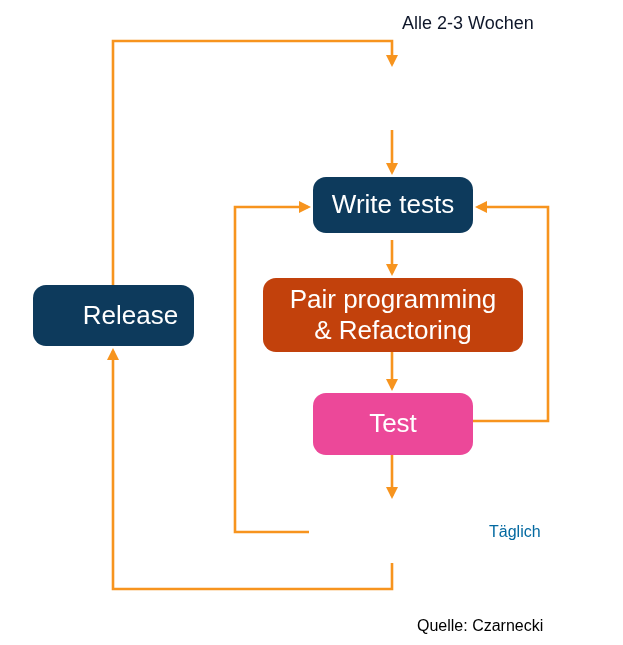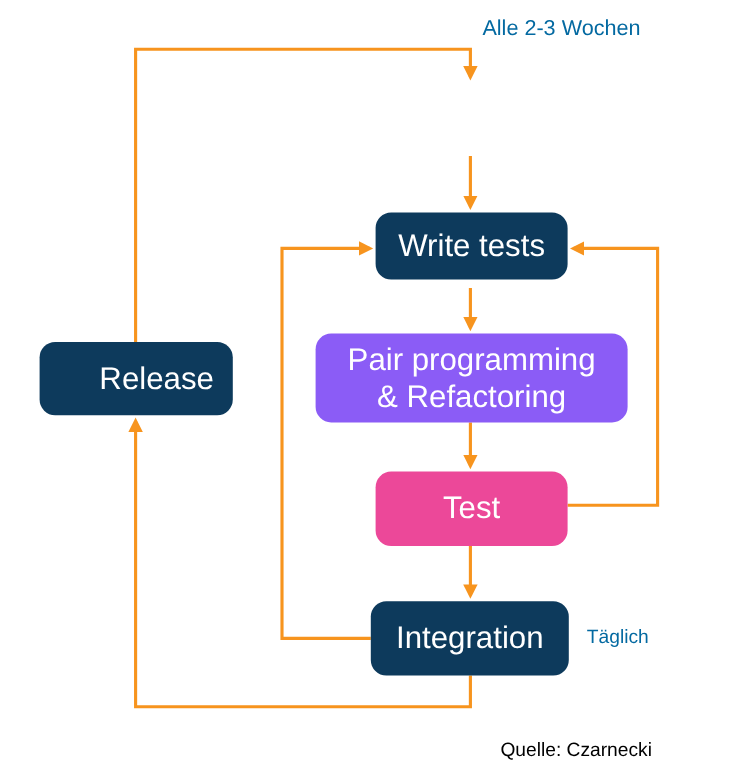--- a/index.html
+++ b/index.html
@@ -57,29 +57,26 @@
       <polyline points="392,352 392,388" fill="none" stroke="#f7941e" stroke-width="2.6" stroke-linejoin="miter" marker-end="url(#ah)"></polyline>
       <polyline points="392,455 392,496" fill="none" stroke="#f7941e" stroke-width="2.6" stroke-linejoin="miter" marker-end="url(#ah)"></polyline>
       <polyline points="113,285 113,41 392,41 392,64" fill="none" stroke="#f7941e" stroke-width="2.6" stroke-linejoin="miter" marker-end="url(#ah)"></polyline>
       <polyline points="392,563 392,589 113,589 113,351" fill="none" stroke="#f7941e" stroke-width="2.6" stroke-linejoin="miter" marker-end="url(#ah)"></polyline>
       <polyline points="309,532 235,532 235,207 308,207" fill="none" stroke="#f7941e" stroke-width="2.6" stroke-linejoin="miter" marker-end="url(#ah)"></polyline>
       <polyline points="473,421 548,421 548,207 478,207" fill="none" stroke="#f7941e" stroke-width="2.6" stroke-linejoin="miter" marker-end="url(#ah)"></polyline>
     </svg>
     <div class="node" style="left: 313px; top: 177px; width: 160px; height: 56px; background: rgb(13, 58, 92);">
       <span>Write tests</span>
     </div>
-    <div class="node" style="left: 263px; top: 278px; width: 260px; height: 74px; background: #8b5cf6;">
+    <div class="node" style="left: 263px; top: 278px; width: 260px; height: 74px; background: #c2410c;">
       <span>Pair programming
 &amp; Refactoring</span>
     </div>
     <div class="node" style="left: 313px; top: 393px; width: 160px; height: 62px; background: #ec4899;">
       <span>Test</span>
     </div>
-    <div class="node" style="left: 309px; top: 501px; width: 165px; height: 62px; background: rgb(13, 58, 92);">
-      <span>Integration</span>
-    </div>
     <div class="node" style="left: 33px; top: 285px; width: 161px; height: 61px; background: rgb(13, 58, 92); padding-left: 34px;">
       <span>Release</span>
     </div>
-    <div class="float-label" style="left: 402px; top: 13px; font-size: 18px; color: #0369a1;">Alle 2-3 Wochen</div>
+    <div class="float-label" style="left: 402px; top: 13px; font-size: 18px; color: #0f172a;">Alle 2-3 Wochen</div>
     <div class="float-label" style="left: 489px; top: 523px; font-size: 16px; color: #0369a1;">Täglich</div>
     <div class="float-label" style="left: 417px; top: 617px; font-size: 16px; color: rgb(0, 0, 0);">Quelle: Czarnecki</div>
   </div>
 
 </body></html>

